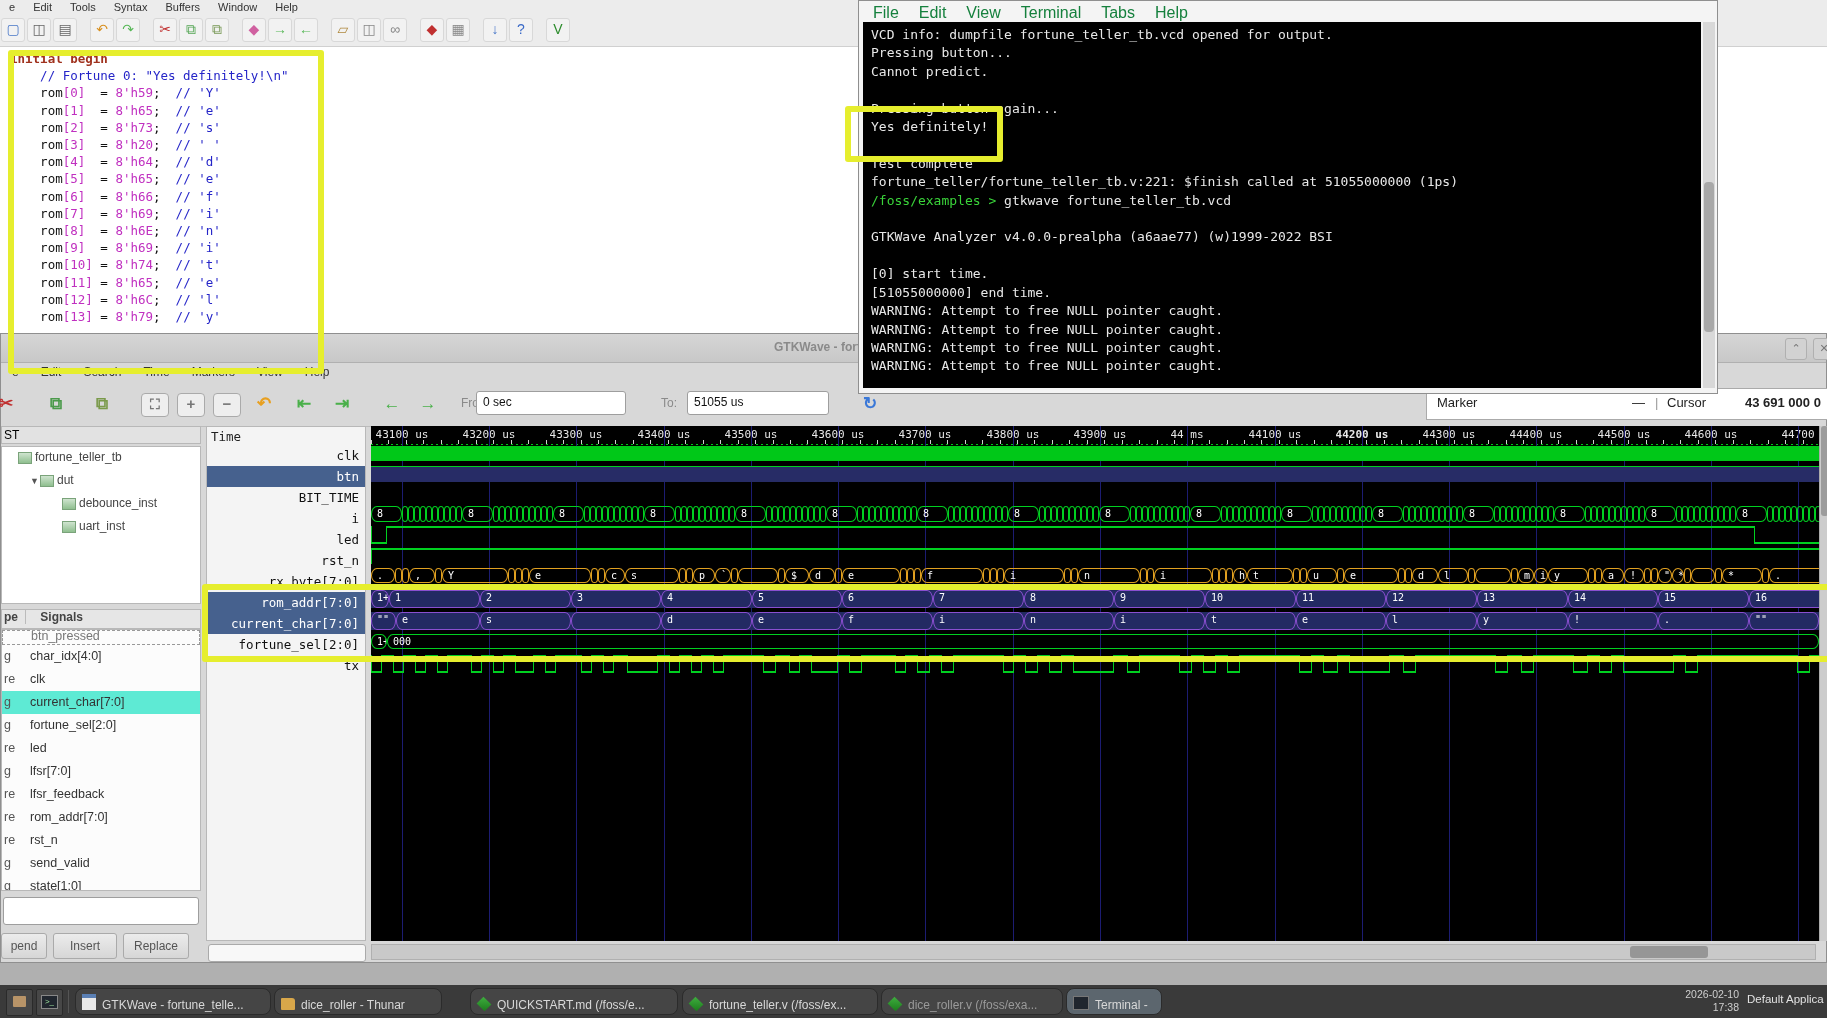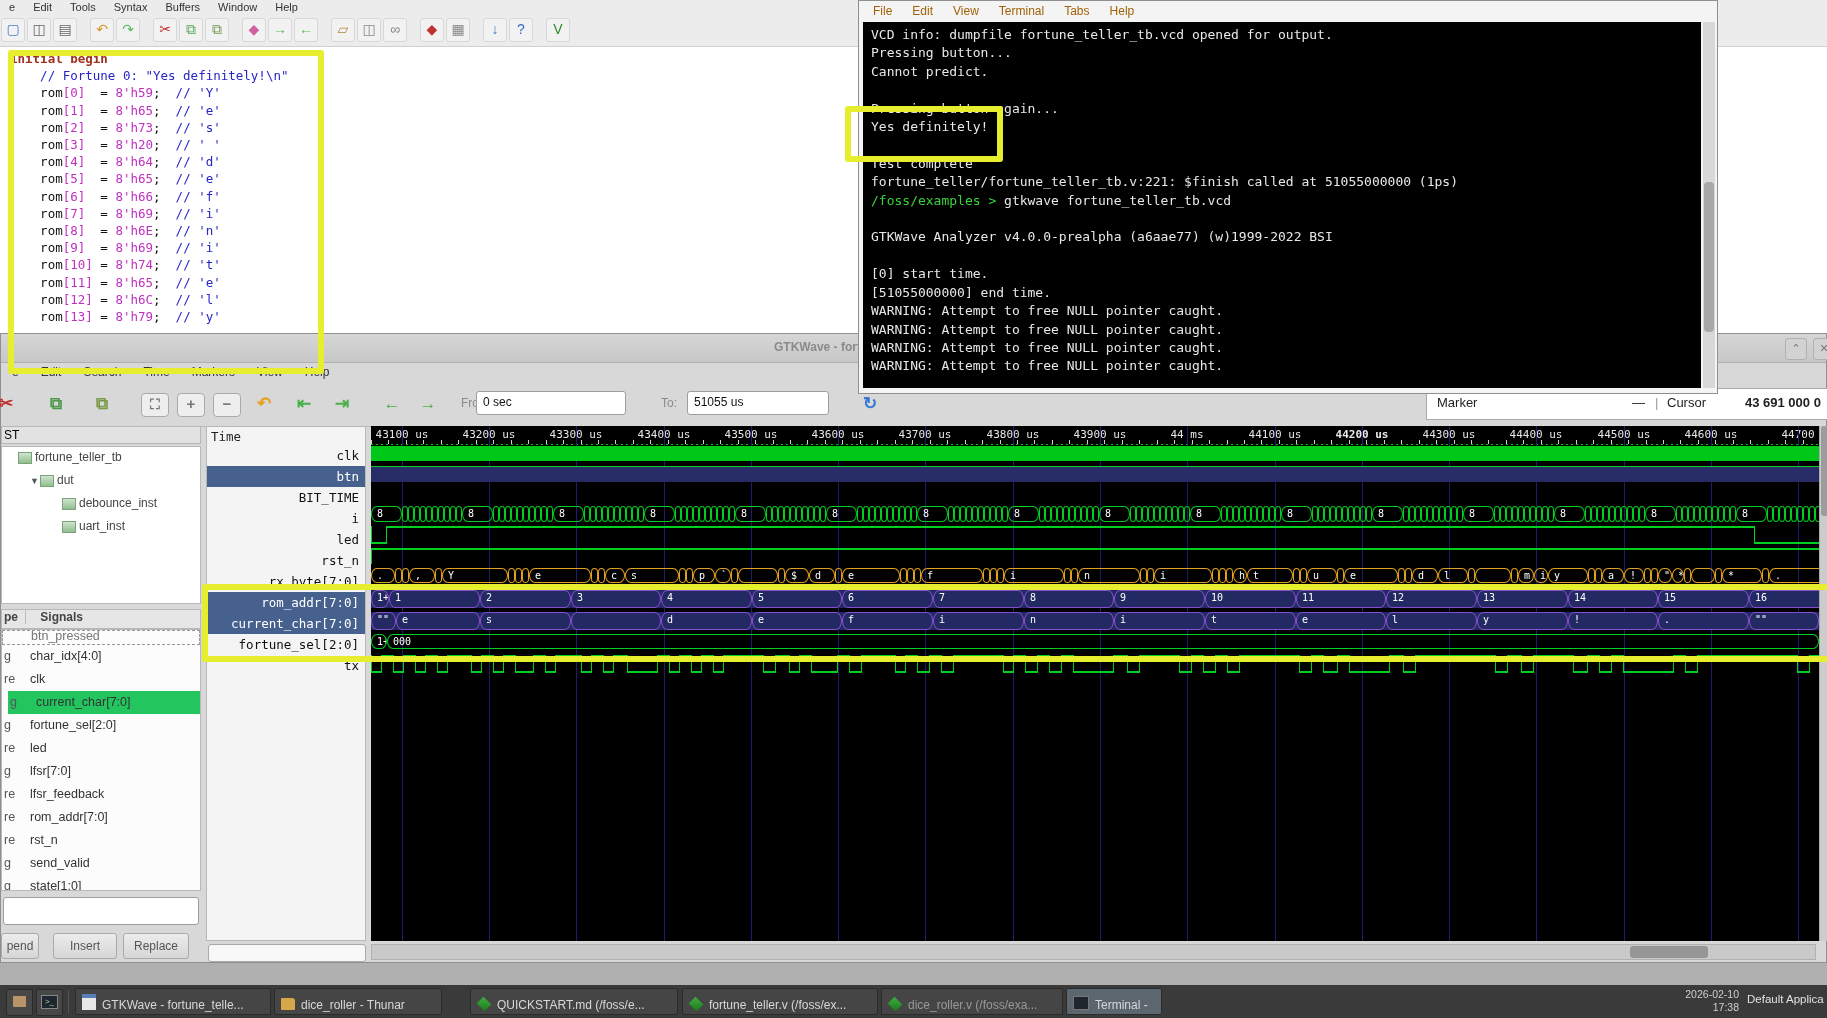--- a/index.html
+++ b/index.html
@@ -14,21 +14,21 @@
   #gvim-toolbar{left:0;top:15px;width:100%;height:31px;background:#ececec;border-bottom:1px solid #d0d0d0;}
   .gtool{display:inline-block;width:22px;height:22px;margin:3px 1px;border:1px solid #d8d8d8;border-radius:3px;
          text-align:center;line-height:21px;font-size:14px;background:#f2f2f2;}
   #code{left:10px;top:50px;width:800px;font-size:12.5px;line-height:17.2px;white-space:pre;}
   .tok-kw{color:#a0321e;font-weight:bold;}
   .tok-cm{color:#2525c8;}
   .tok-mg{color:#c030c0;}
   .tok-pl{color:#111;}
   
   #terminal{left:858px;top:0;width:860px;height:394px;background:#f4f4f4;border:1px solid #8f8f8f;box-sizing:border-box;}
-  #term-menubar{left:4px;top:2px;height:18px;font-size:12px;color:#a16207;}
+  #term-menubar{left:4px;top:2px;height:18px;font-size:16px;color:#15803d;}
   #term-menubar .mi{display:inline-block;padding:1px 10px;}
   #term-screen{left:4px;top:21px;width:838px;height:366px;background:#000;overflow:hidden;}
   #term-text{left:8px;top:4px;font-size:13px;line-height:18.4px;white-space:pre;color:#e8e8e8;}
   .term-prompt{color:#3ad43a;}
   #term-scroll{left:844px;top:21px;width:12px;height:366px;background:#d8d8d8;}
   #term-thumb{left:1px;top:160px;width:10px;height:150px;background:#a8a8a8;border-radius:4px;}
   
   #gtkwave{left:0;top:333px;width:1827px;height:630px;background:#d8d8d8;border:1px solid #8f8f8f;box-sizing:border-box;}
   #gw-titlebar{left:0;top:0;width:100%;height:28px;background:linear-gradient(#d6d6d6,#c8c8c8);border-bottom:1px solid #b0b0b0;}
   #gw-title{left:773px;top:6px;font-size:12px;font-weight:bold;color:#8a8a8a;}
@@ -46,21 +46,21 @@
   
   #sst-header{left:0;top:92px;width:200px;height:18px;background:#e2e2e2;border:1px solid #b8b8b8;font-size:12px;padding:1px 2px;box-sizing:border-box;}
   #sst-tree{left:0;top:112px;width:200px;height:158px;background:#fff;border:1px solid #b8b8b8;box-sizing:border-box;overflow:hidden;}
   .tree-row{position:relative;height:20px;font-size:12px;color:#444;white-space:nowrap;}
   .tree-icon{display:inline-block;width:12px;height:10px;background:linear-gradient(#cfe4cf,#8fbf8f);border:1px solid #7aa37a;margin:0 3px 0 0;vertical-align:middle;}
   .tree-exp{display:inline-block;width:10px;color:#555;font-size:9px;}
   #sig-header{left:0;top:275px;width:200px;height:20px;background:#e6e6e6;border:1px solid #b8b8b8;font-size:12px;font-weight:bold;color:#444;box-sizing:border-box;}
   #sig-list{left:0;top:295px;width:200px;height:262px;background:#fcfcfc;border:1px solid #b8b8b8;box-sizing:border-box;overflow:hidden;font-size:12.5px;color:#333;}
   .sig-row{height:23px;line-height:23px;white-space:nowrap;}
   .sig-row .st{display:inline-block;width:26px;padding-left:2px;color:#555;}
-  .sig-row.sel{background:#22c55e;margin-left:6px;}
+  .sig-row.sel{background:#5eead4;}
   .sig-row.cut{height:13px;line-height:10px;border:1px dashed #999;margin-top:0px;color:#777;}
   #sig-filter{left:2px;top:563px;width:196px;height:28px;background:#fff;border:1px solid #9e9e9e;border-radius:3px;box-sizing:border-box;}
   .panelbtn{position:absolute;top:599px;height:26px;background:linear-gradient(#ececec,#d6d6d6);border:1px solid #aaa;border-radius:3px;
             font-size:12px;color:#555;text-align:center;line-height:24px;box-sizing:border-box;}
   
   #names-panel{left:205px;top:92px;width:160px;height:515px;background:#f4f4f4;border:1px solid #b8b8b8;box-sizing:border-box;overflow:hidden;}
   #time-header{left:4px;top:2px;font-size:12.5px;color:#222;}
   .name-row{position:absolute;left:0;width:158px;height:21px;line-height:21px;font-size:12.5px;color:#111;
             text-align:right;padding-right:6px;box-sizing:border-box;white-space:nowrap;}
   .name-row.sel{background:#46618e;color:#fff;}
@@ -89,21 +89,21 @@
   .run.lo{border-bottom:2px solid #00d020;}
   #wave-vscroll{left:1818px;top:92px;width:9px;height:515px;background:#cccccc;border-left:1px solid #aaa;}
   #wave-vthumb{left:1px;top:0px;width:7px;height:90px;background:#9c9c9c;border-radius:3px;}
   #wave-hscroll{left:370px;top:610px;width:1445px;height:16px;background:#c9c9c9;border:1px solid #b0b0b0;box-sizing:border-box;}
   #wave-hthumb{left:1258px;top:1px;width:78px;height:12px;background:#969696;border-radius:3px;}
   
   .anno{position:absolute;border:6px solid #e6ee2e;border-radius:3px;z-index:40;}
   
   #taskbar{left:0;top:985px;width:1827px;height:33px;background:#3a3a3a;z-index:50;color:#d8d8d8;font-size:12px;}
   .tb-launcher{position:absolute;top:4px;width:25px;height:25px;background:#474747;border:1px solid #2a2a2a;border-radius:2px;}
-  .tb-item{position:absolute;top:3px;height:27px;background:#454545;border:1px solid #2b2b2b;border-radius:2px;
+  .tb-item{position:absolute;top:3px;height:27px;background:#454545;border:1px solid #2b2b2b;border-radius:8px;
            line-height:25px;padding:4px 8px 0 6px;box-sizing:border-box;white-space:nowrap;overflow:hidden;}
   .tb-item.active{background:#5c666e;}
   .tb-item.dim{color:#9a9a9a;}
   .tb-ico{display:inline-block;width:14px;height:12px;margin-right:6px;vertical-align:-1px;}
   .ico-win{background:#e8e8e8;border-top:4px solid #5a7fb4;}
   .ico-folder{background:#d8a74a;border-radius:1px 3px 1px 1px;}
   .ico-vim{background:linear-gradient(135deg,#3fae3f,#1c7a1c);transform:rotate(45deg) scale(.8);}
   .ico-term{background:#20262e;border:1px solid #777;color:#9fe89f;font-size:8px;line-height:10px;text-align:center;}
   #tb-clock{position:absolute;top:3px;right:88px;text-align:right;font-size:10.5px;line-height:13px;color:#cfcfcf;}
   #tb-right{position:absolute;top:8px;right:0px;width:80px;font-size:11.5px;color:#e2e2e2;white-space:nowrap;overflow:hidden;}
@@ -170,21 +170,21 @@
       <div class="sig-row"><span class="st">g</span><span>fortune_sel[2:0]</span></div>
       <div class="sig-row"><span class="st">re</span><span>led</span></div>
       <div class="sig-row"><span class="st">g</span><span>lfsr[7:0]</span></div>
       <div class="sig-row"><span class="st">re</span><span>lfsr_feedback</span></div>
       <div class="sig-row"><span class="st">re</span><span>rom_addr[7:0]</span></div>
       <div class="sig-row"><span class="st">re</span><span>rst_n</span></div>
       <div class="sig-row"><span class="st">g</span><span>send_valid</span></div>
       <div class="sig-row"><span class="st">g</span><span>state[1:0]</span></div>
     </div>
   <div id="sig-filter" class="abs"></div>
-  <div class="panelbtn" style="left:0px;width:38px;"><span>pend</span></div>
+  <div class="panelbtn" style="left:0px;width:46px;"><span>pend</span></div>
   <div class="panelbtn" style="left:52px;width:64px;"><span>Insert</span></div>
   <div class="panelbtn" style="left:122px;width:66px;"><span>Replace</span></div>
 
   <div id="names-panel" class="abs mono">
     <div id="time-header" class="abs">Time</div>
   <div class="name-row" style="top: 18px;">clk</div>
       <div class="name-row sel" style="top: 39px;">btn</div>
       <div class="name-row" style="top: 60px;">BIT_TIME</div>
       <div class="name-row" style="top: 81px;">i</div>
       <div class="name-row" style="top: 102px;">led</div>

